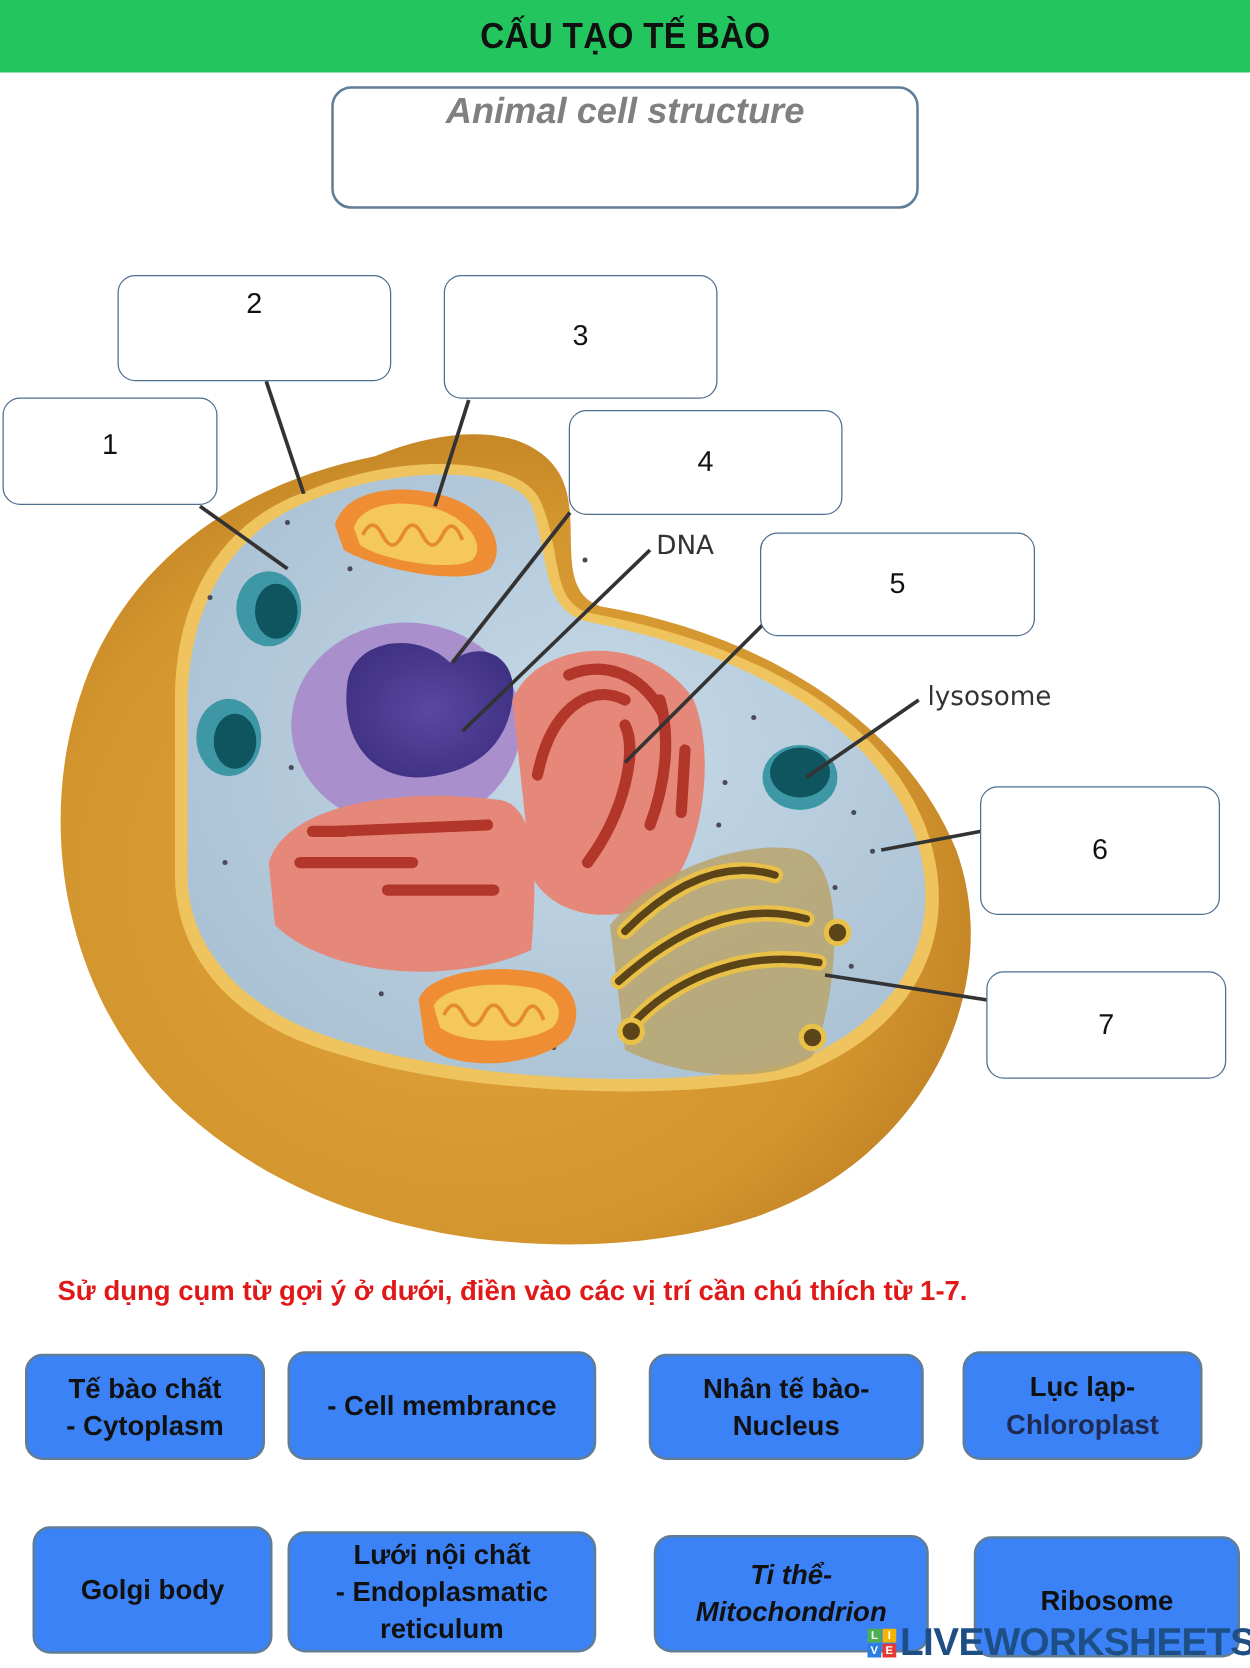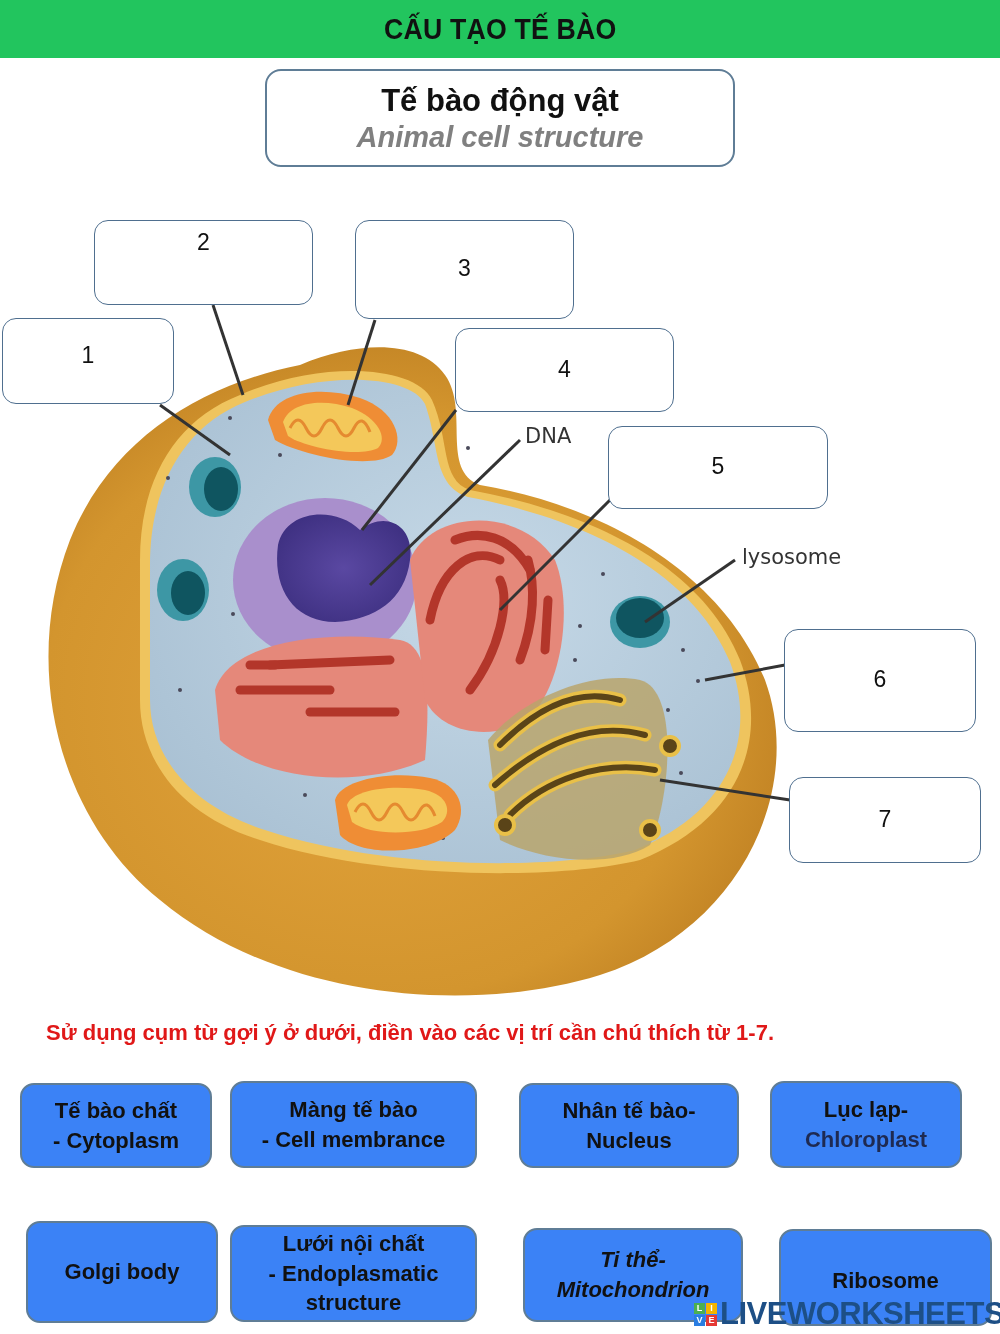--- a/index.html
+++ b/index.html
@@ -20,21 +20,20 @@
   .lw-text { font-size: 31px; font-weight: bold; color: #1d4f86; letter-spacing: -0.5px; }
 </style>
 </head>
 <body>
 
 <div class="header">
   <h1>CẤU TẠO TẾ BÀO</h1>
 </div>
 
 <div class="title-box">
-  <div class="vi">Tế bào động vật</div>
   <div class="en">Animal cell structure</div>
 </div>
 
 <svg class="diagram" width="1000" height="840" viewBox="0 180 1000 840">
   <defs>
     <radialGradient id="shellGrad" cx="0.45" cy="0.55" r="0.65">
       <stop offset="0" stop-color="#e3a43c"></stop>
       <stop offset="0.7" stop-color="#d3952e"></stop>
       <stop offset="1" stop-color="#b97a1f"></stop>
     </radialGradient>
@@ -178,21 +177,20 @@
 <div class="instruction">Sử dụng cụm từ gợi ý ở dưới, điền vào các vị trí cần chú thích từ 1-7.</div>
 
 <div class="choice" style="left:20px;top:1083px;width:192px;height:85px;">
   <div>
       <div>Tế bào chất</div>
       <div>- Cytoplasm</div>
     </div>
 </div>
 <div class="choice" style="left:230px;top:1081px;width:247px;height:87px;">
   <div>
-      <div>Màng tế bào</div>
       <div>- Cell membrance</div>
     </div>
 </div>
 <div class="choice" style="left:519px;top:1083px;width:220px;height:85px;">
   <div>
       <div>Nhân tế bào-</div>
       <div>Nucleus</div>
     </div>
 </div>
 <div class="choice" style="left:770px;top:1081px;width:192px;height:87px;">
@@ -203,21 +201,21 @@
 </div>
 <div class="choice" style="left:26px;top:1221px;width:192px;height:102px;">
   <div>
       <div>Golgi body</div>
     </div>
 </div>
 <div class="choice" style="left:230px;top:1225px;width:247px;height:97px;">
   <div>
       <div>Lưới nội chất</div>
       <div>- Endoplasmatic</div>
-      <div>structure</div>
+      <div>reticulum</div>
     </div>
 </div>
 <div class="choice" style="left:523px;top:1228px;width:220px;height:94px;font-style:italic;">
   <div>
       <div>Ti thể-</div>
       <div>Mitochondrion</div>
     </div>
 </div>
 <div class="choice" style="left:779px;top:1229px;width:213px;height:97px;">
   <div style="margin-top:6px">

